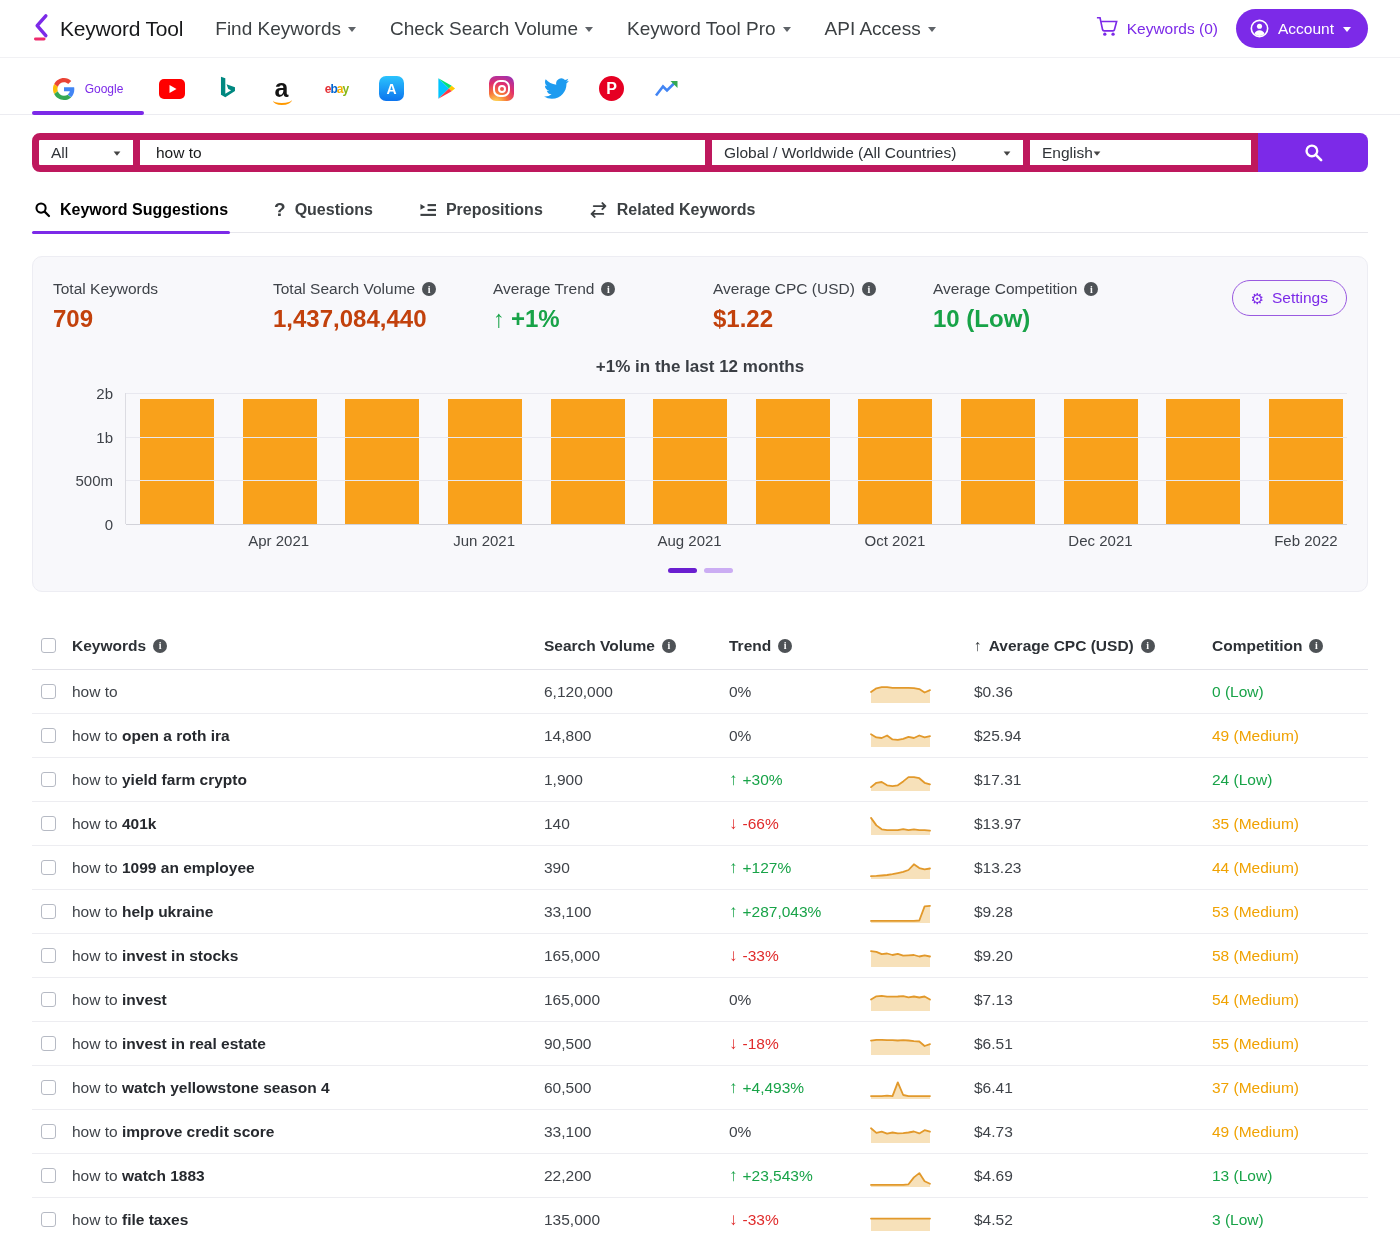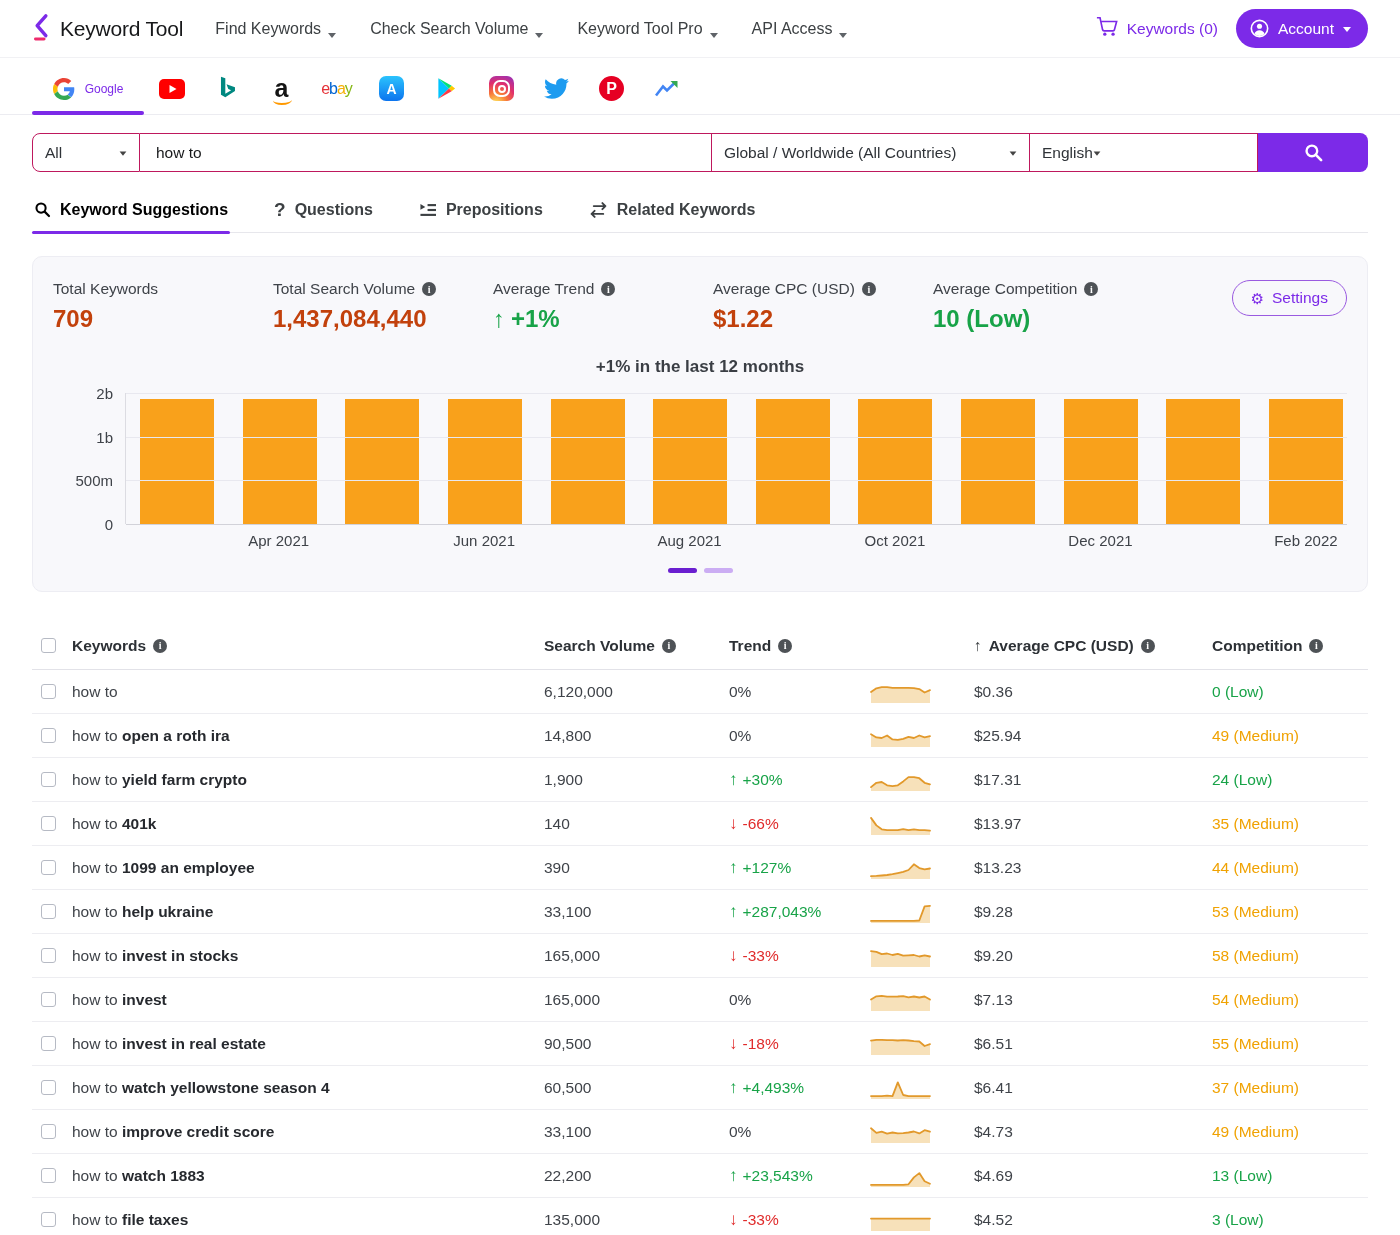--- a/index.html
+++ b/index.html
@@ -4,51 +4,51 @@
 <style>
   *{box-sizing:border-box;margin:0;padding:0;}
   html,body{width:1400px;height:1235px;overflow:hidden;}
   body{background:#fff;font-family:"Liberation Sans",sans-serif;color:#3f4349;}
 
   
   .topnav{height:58px;display:flex;align-items:center;padding:0 32px;border-bottom:1px solid #f1f1f4;}
   .brand{display:flex;align-items:center;gap:9px;cursor:pointer;}
   .brand-name{font-size:21px;font-weight:400;color:#17181a;letter-spacing:-.2px;}
   .menu{display:flex;gap:34px;margin-left:32px;}
-  .menu-item{display:flex;align-items:flex-end;gap:7px;font-size:16px;color:#3c4043;cursor:pointer;}
+  .menu-item{display:flex;align-items:center;gap:7px;font-size:19px;color:#3c4043;cursor:pointer;}
   .caret{width:0;height:0;border-left:4.5px solid transparent;border-right:4.5px solid transparent;border-top:5px solid #5f6368;margin-top:2px;}
   .nav-right{margin-left:auto;display:flex;align-items:center;gap:18px;}
   .cart-link{display:flex;align-items:center;gap:9px;color:#7c2ae8;font-size:15.5px;cursor:pointer;}
   .account-btn{display:flex;align-items:center;gap:9px;background:#7c2ae8;color:#fff;border:none;border-radius:21px;padding:10px 17px 10px 14px;font-size:15.5px;cursor:pointer;font-family:inherit;}
   .account-btn .caret{border-top-color:#fff;}
 
   
   .platforms{display:flex;align-items:stretch;padding:0 32px;border-bottom:1px solid #ececf1;height:52px;margin-top:5px;}
   .platform-tab{display:flex;align-items:center;justify-content:center;gap:10px;position:relative;width:55px;cursor:pointer;}
   .platform-tab.active{width:112px;}
   .platform-tab.active::after{content:"";position:absolute;left:0;right:0;bottom:-1px;height:4px;background:#7c2ae8;border-radius:2px;}
   .platform-label{font-size:12px;color:#7c2ae8;font-weight:500;}
   .yt-icon,.pin,.insta,.appstore{display:inline-flex;}
   .amazon-a{font-weight:700;font-size:25px;color:#141414;position:relative;line-height:.9;}
   .amazon-a::after{content:"";position:absolute;left:-2px;right:-4px;bottom:-5px;height:8px;border-bottom:2.5px solid #ff9900;border-radius:0 0 70% 60%;}
-  .ebay{font-weight:400;font-size:16px;letter-spacing:-1px;}
+  .ebay{font-weight:700;font-size:12px;letter-spacing:-1px;}
   .ebay i{font-style:normal;}
   .ebay i:nth-child(1){color:#e53238;}
   .ebay i:nth-child(2){color:#0064d2;}
   .ebay i:nth-child(3){color:#f5af02;}
   .ebay i:nth-child(4){color:#86b817;}
   .appstore{width:25px;height:25px;border-radius:7px;background:linear-gradient(180deg,#2bc3fd,#0c74ee);color:#fff;align-items:center;justify-content:center;font-size:14px;font-weight:700;}
   .insta{width:25px;height:25px;border-radius:7px;background:radial-gradient(circle at 28% 110%,#fdd055 8%,#f77638 35%,#e1306c 62%,#9b30b5 94%);position:relative;}
   .insta::before{content:"";position:absolute;inset:4px;border:2px solid #fff;border-radius:7px;}
   .insta::after{content:"";position:absolute;inset:8.5px;border:2px solid #fff;border-radius:50%;}
   .pin{width:25px;height:25px;border-radius:50%;background:#e60023;color:#fff;font-weight:700;align-items:center;justify-content:center;font-size:16px;}
 
   
   .searchbar{display:flex;margin:18px 32px 0;height:39px;}
-  .sb-seg{border:1px solid #be185d;display:flex;align-items:center;font-size:15.5px;color:#2f3338;background:#fff;cursor:pointer;}
+  .sb-seg{border:7px solid #be185d;display:flex;align-items:center;font-size:15.5px;color:#2f3338;background:#fff;cursor:pointer;}
   .sb-scope{width:108px;border-radius:8px 0 0 8px;padding:0 12px;justify-content:space-between;}
   .sb-input{flex:1;border-left:none;padding:0 2px;cursor:text;}
   input.query{border:none;outline:none;font-size:15.5px;width:100%;color:#17181a;font-family:inherit;padding:0 14px;}
   .sb-country{width:318px;border-left:none;padding:0 12px;justify-content:space-between;}
   .sb-lang{width:228px;border-left:none;padding:0 12px;justify-content:flex-start;}
   .sb-seg .caret{transform:scale(.85);border-top-color:#444;}
   .sb-btn{width:110px;background:#7c2ae8;border:none;border-radius:0 8px 8px 0;display:flex;align-items:center;justify-content:center;cursor:pointer;}
 
   
   .rtabs{display:flex;gap:42px;margin:20px 32px 0;border-bottom:1px solid #e7e7ec;}

